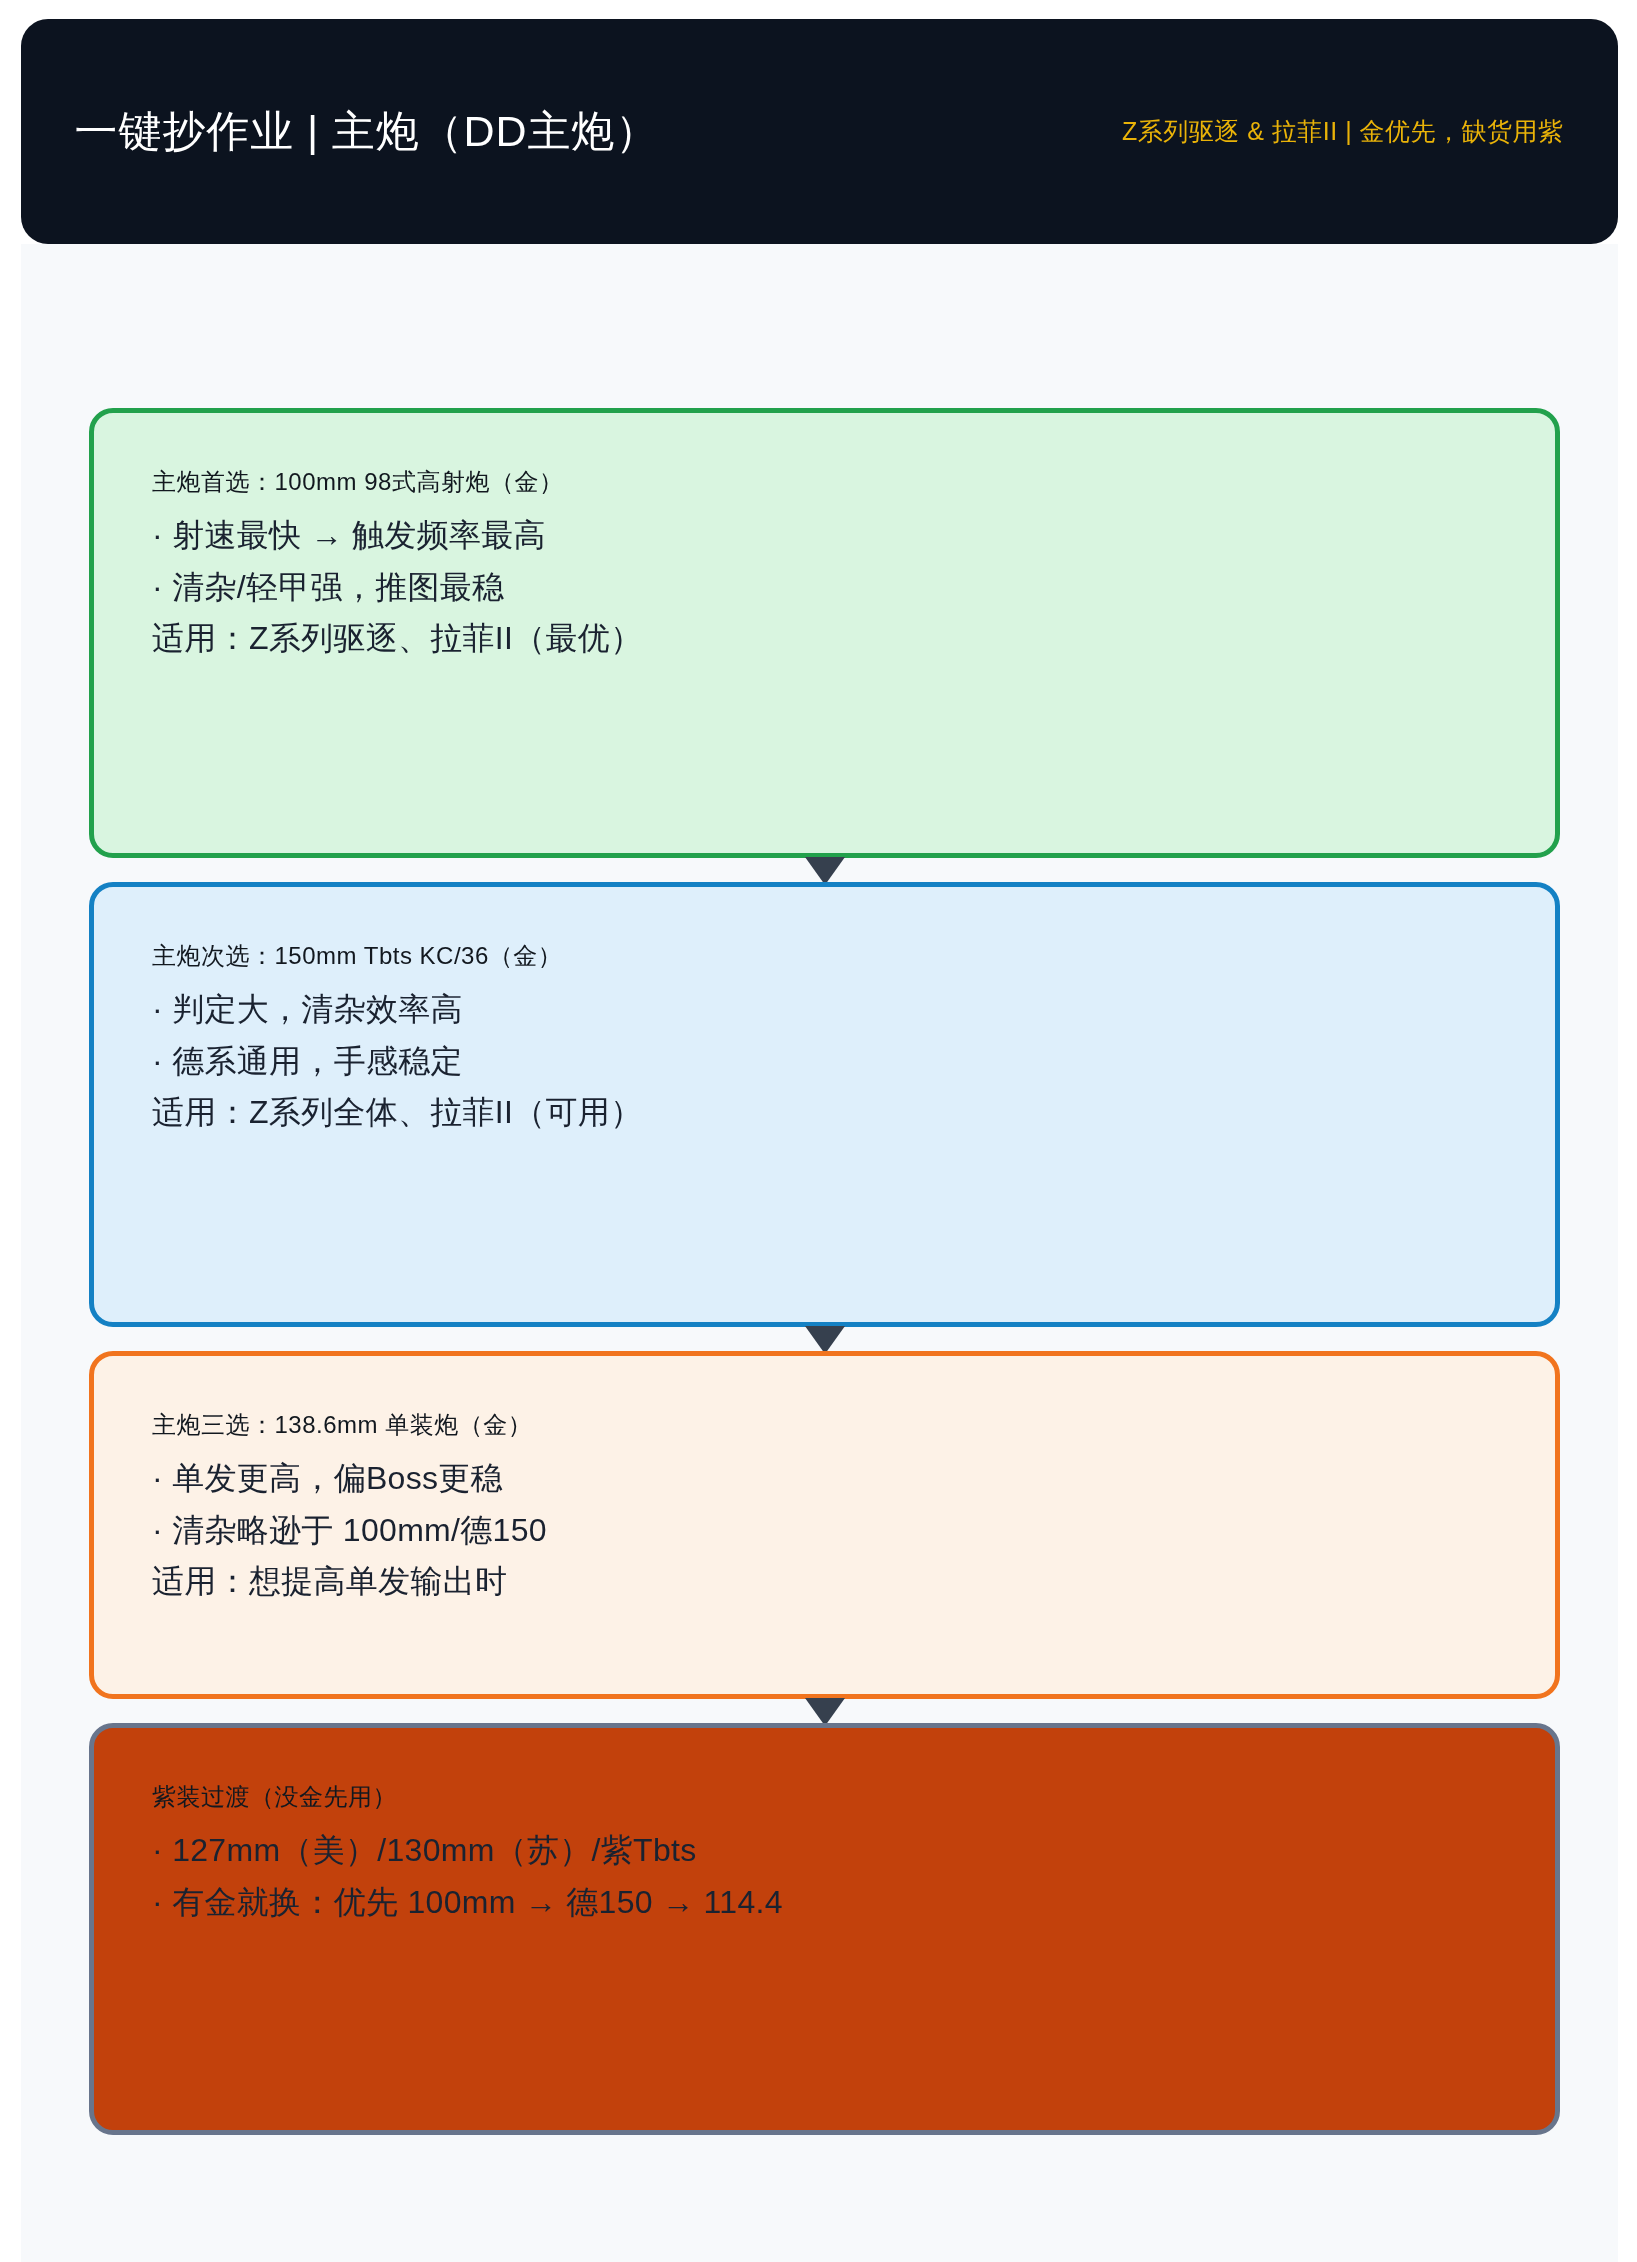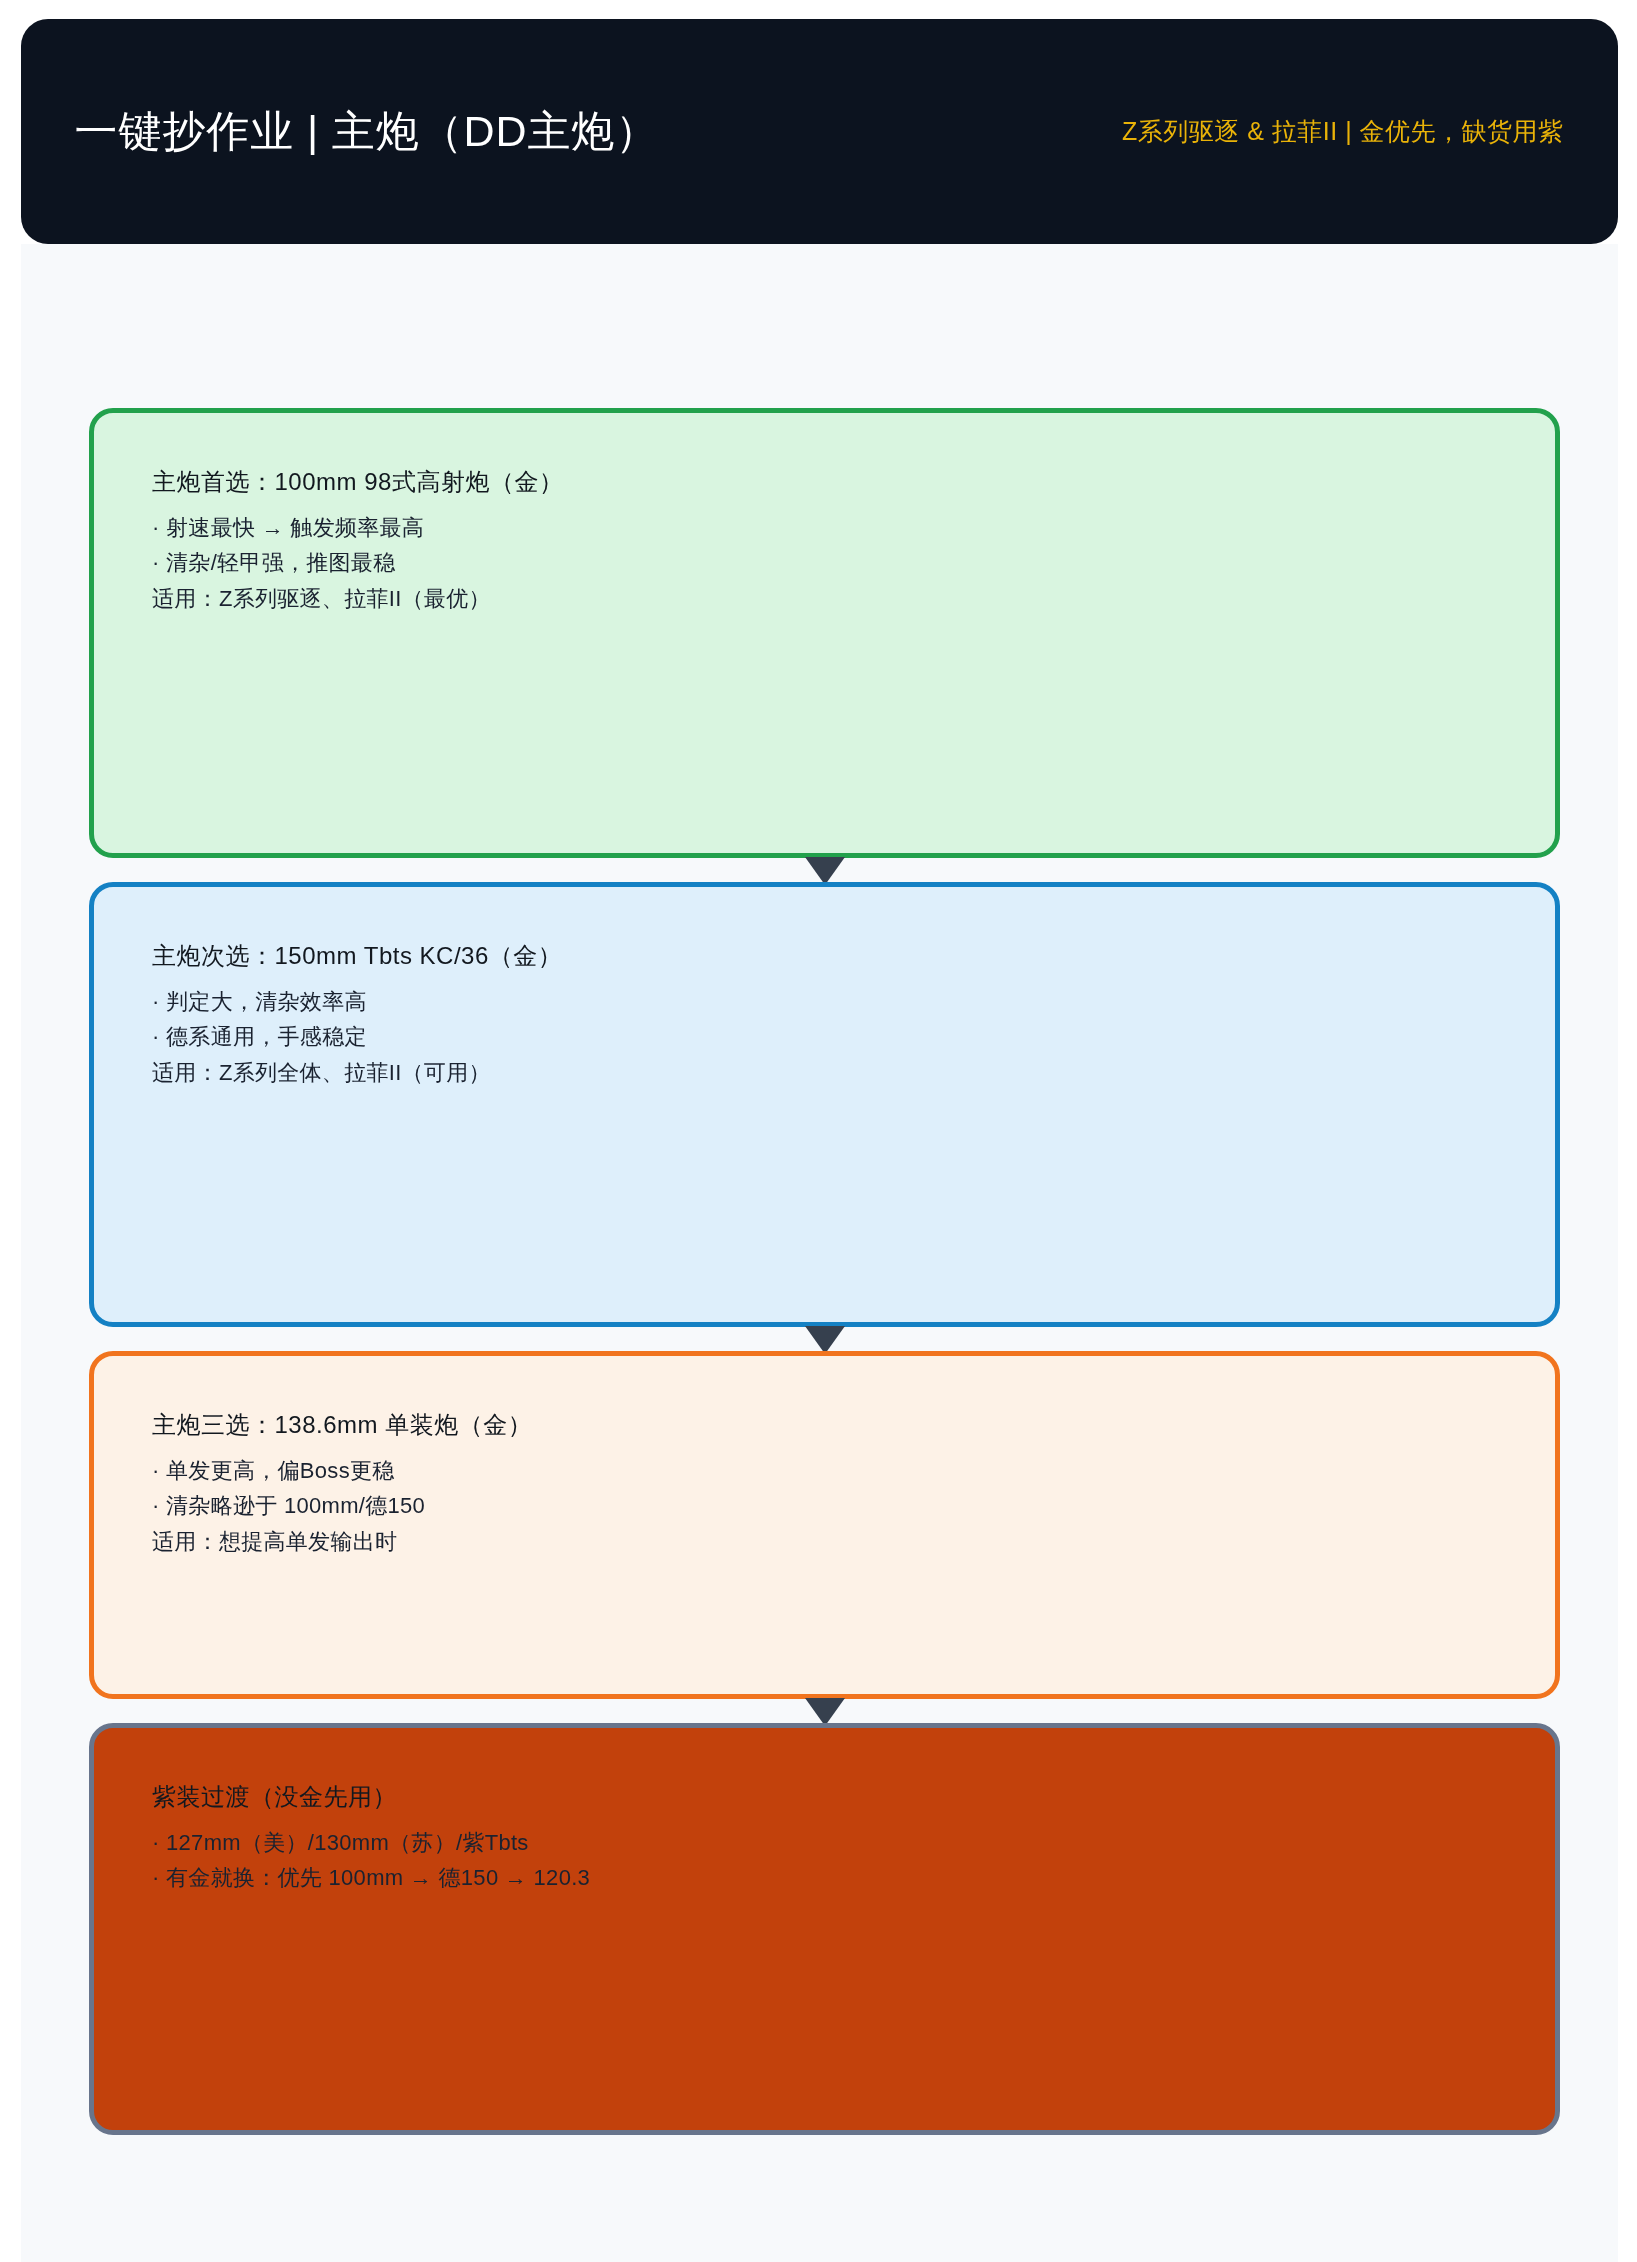--- a/index.html
+++ b/index.html
@@ -94,21 +94,21 @@
     margin: 0 0 11.2px 0;
     letter-spacing: 0.5px;
     line-height: 1.4;
   }
   .card-lines {
     margin: 0;
     padding: 0;
     list-style: none;
   }
   .card-lines li {
-    font-size: 22px;
+    font-size: 32px;
     color: #1a2230;
     line-height: 1.62;
     letter-spacing: 0.3px;
     white-space: nowrap;
   }
 
   
   .connector {
     position: relative;
     height: 24px;
@@ -175,19 +175,19 @@
     </div>
 
     <div class="connector">
       <div class="arrow-down"></div>
     </div>
 
     <div class="card gray">
       <div class="card-title">紫装过渡（没金先用）</div>
       <ul class="card-lines">
         <li>· 127mm（美）/130mm（苏）/紫Tbts</li>
-        <li>· 有金就换：优先 100mm → 德150 → 120.3</li>
+        <li>· 有金就换：优先 100mm → 德150 → 114.4</li>
       </ul>
     </div>
 
   </div>
 </div>
 
 
 </body></html>

